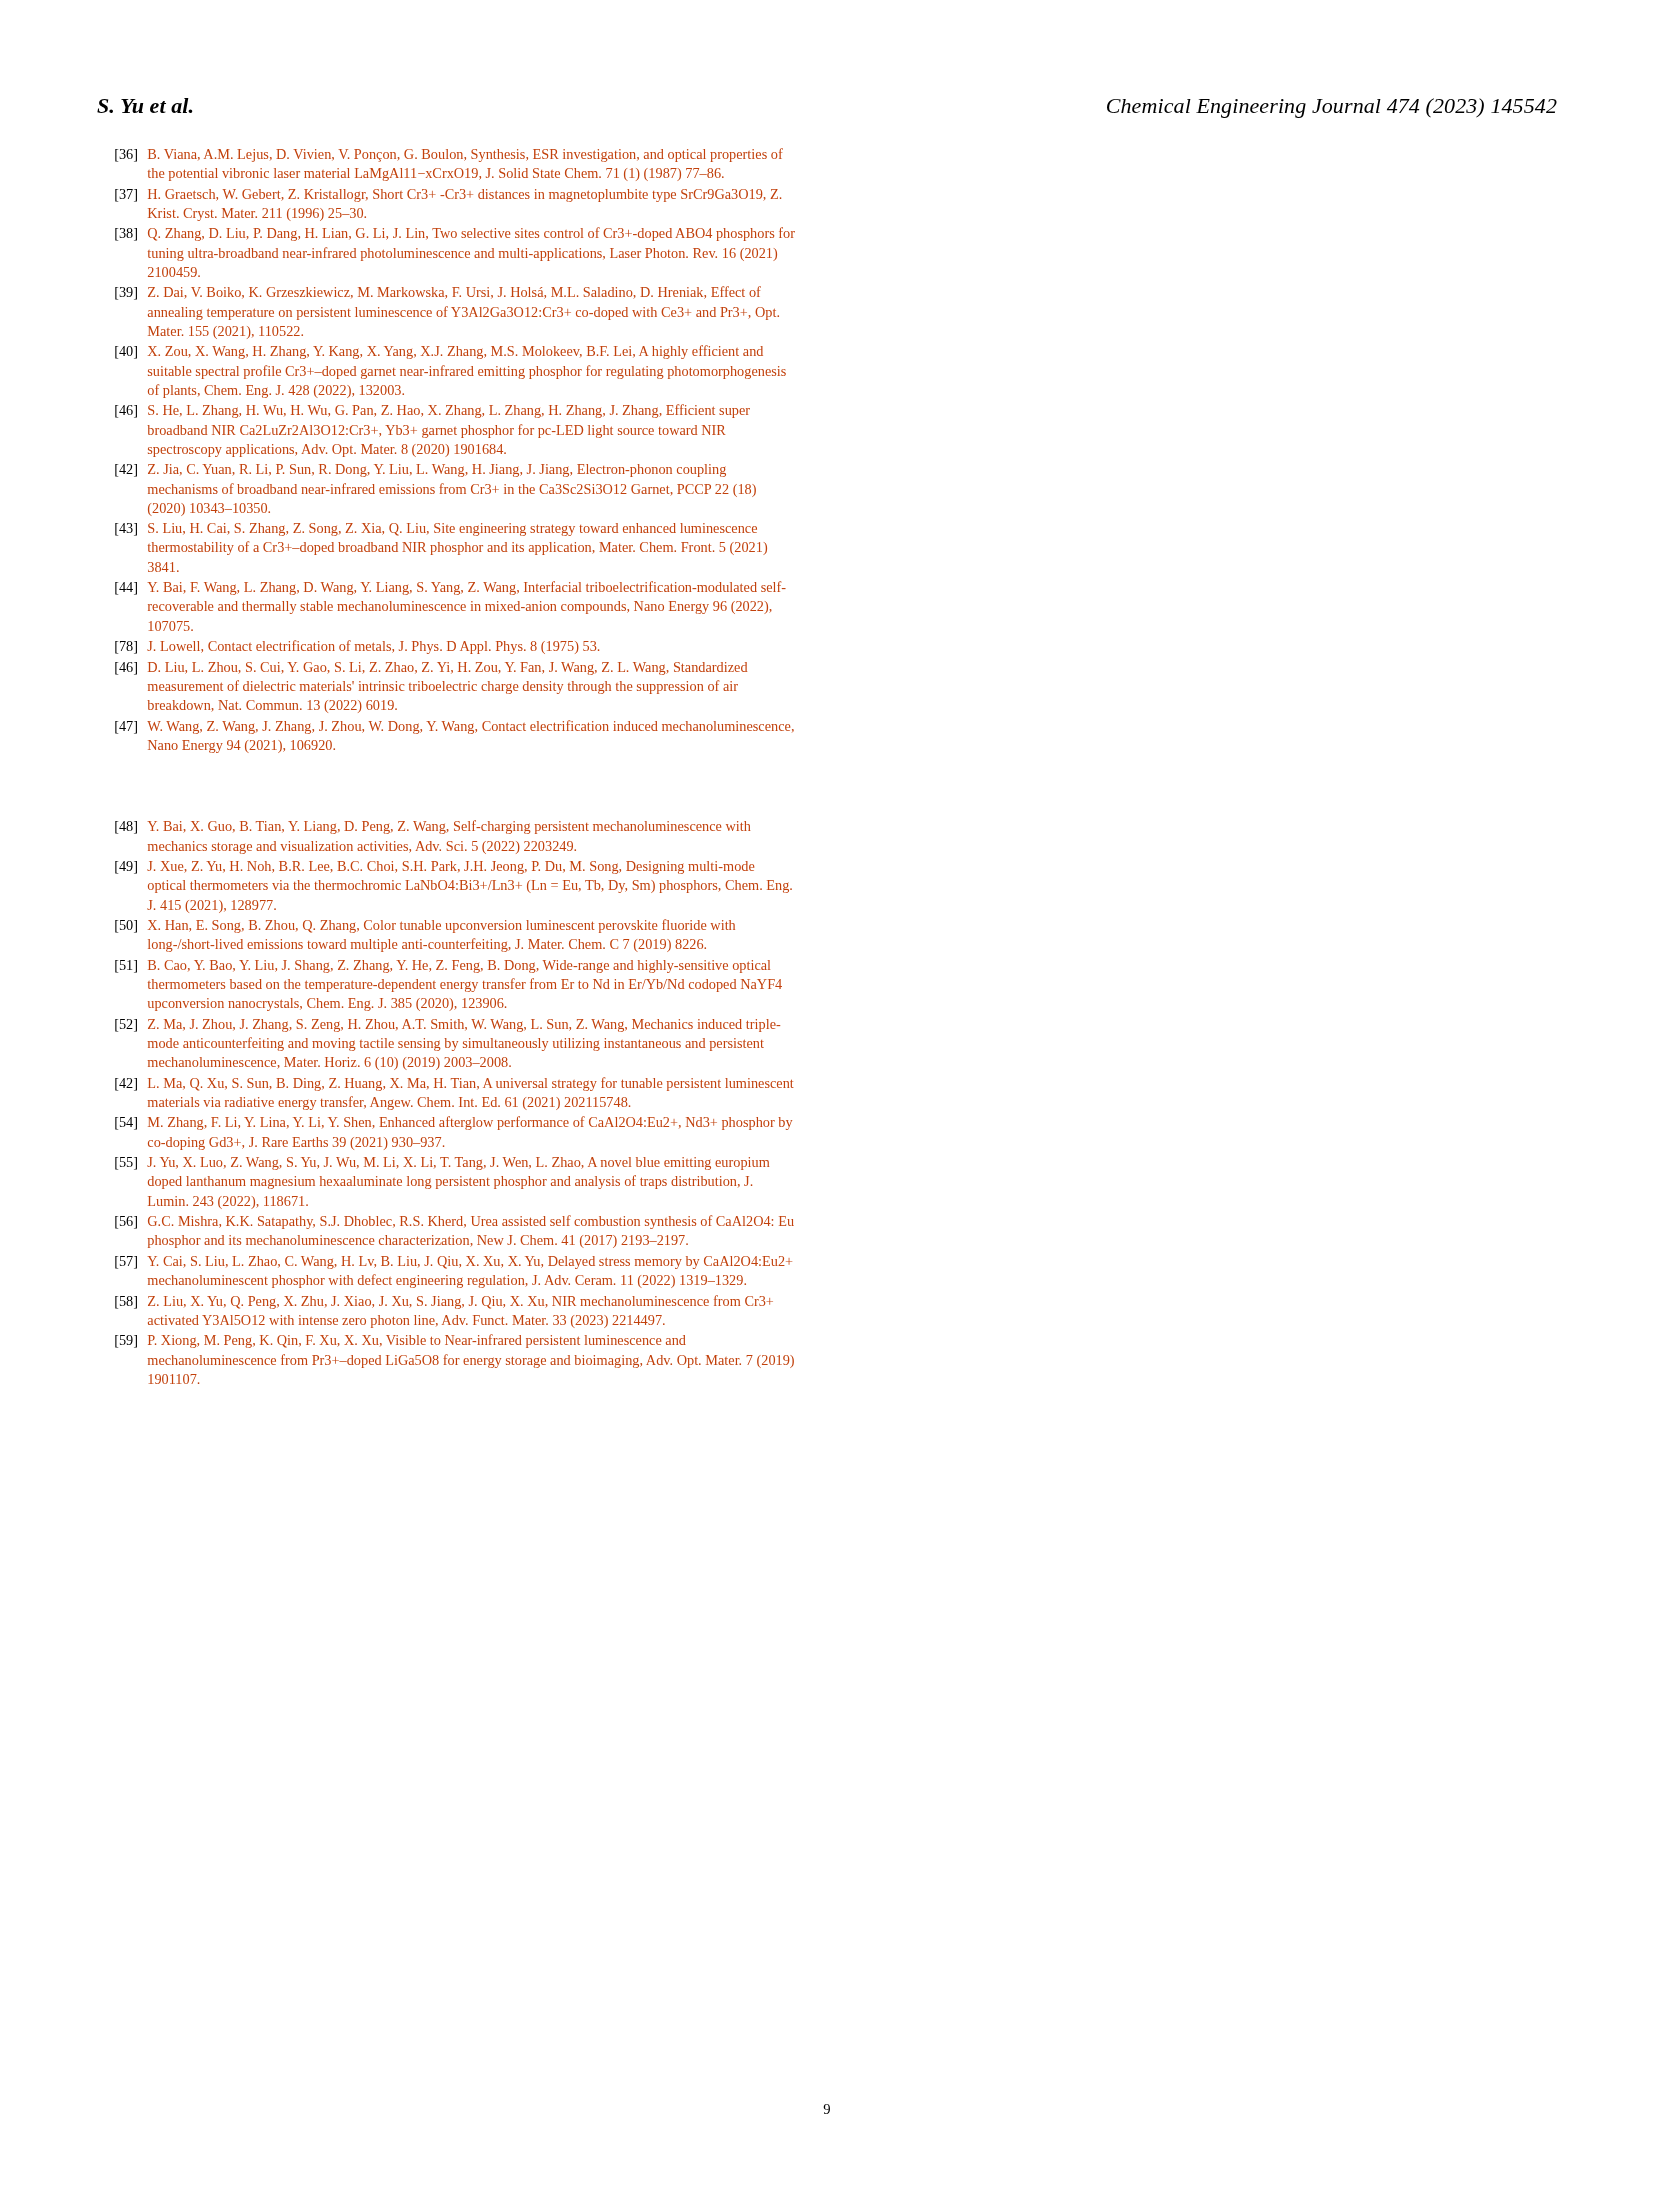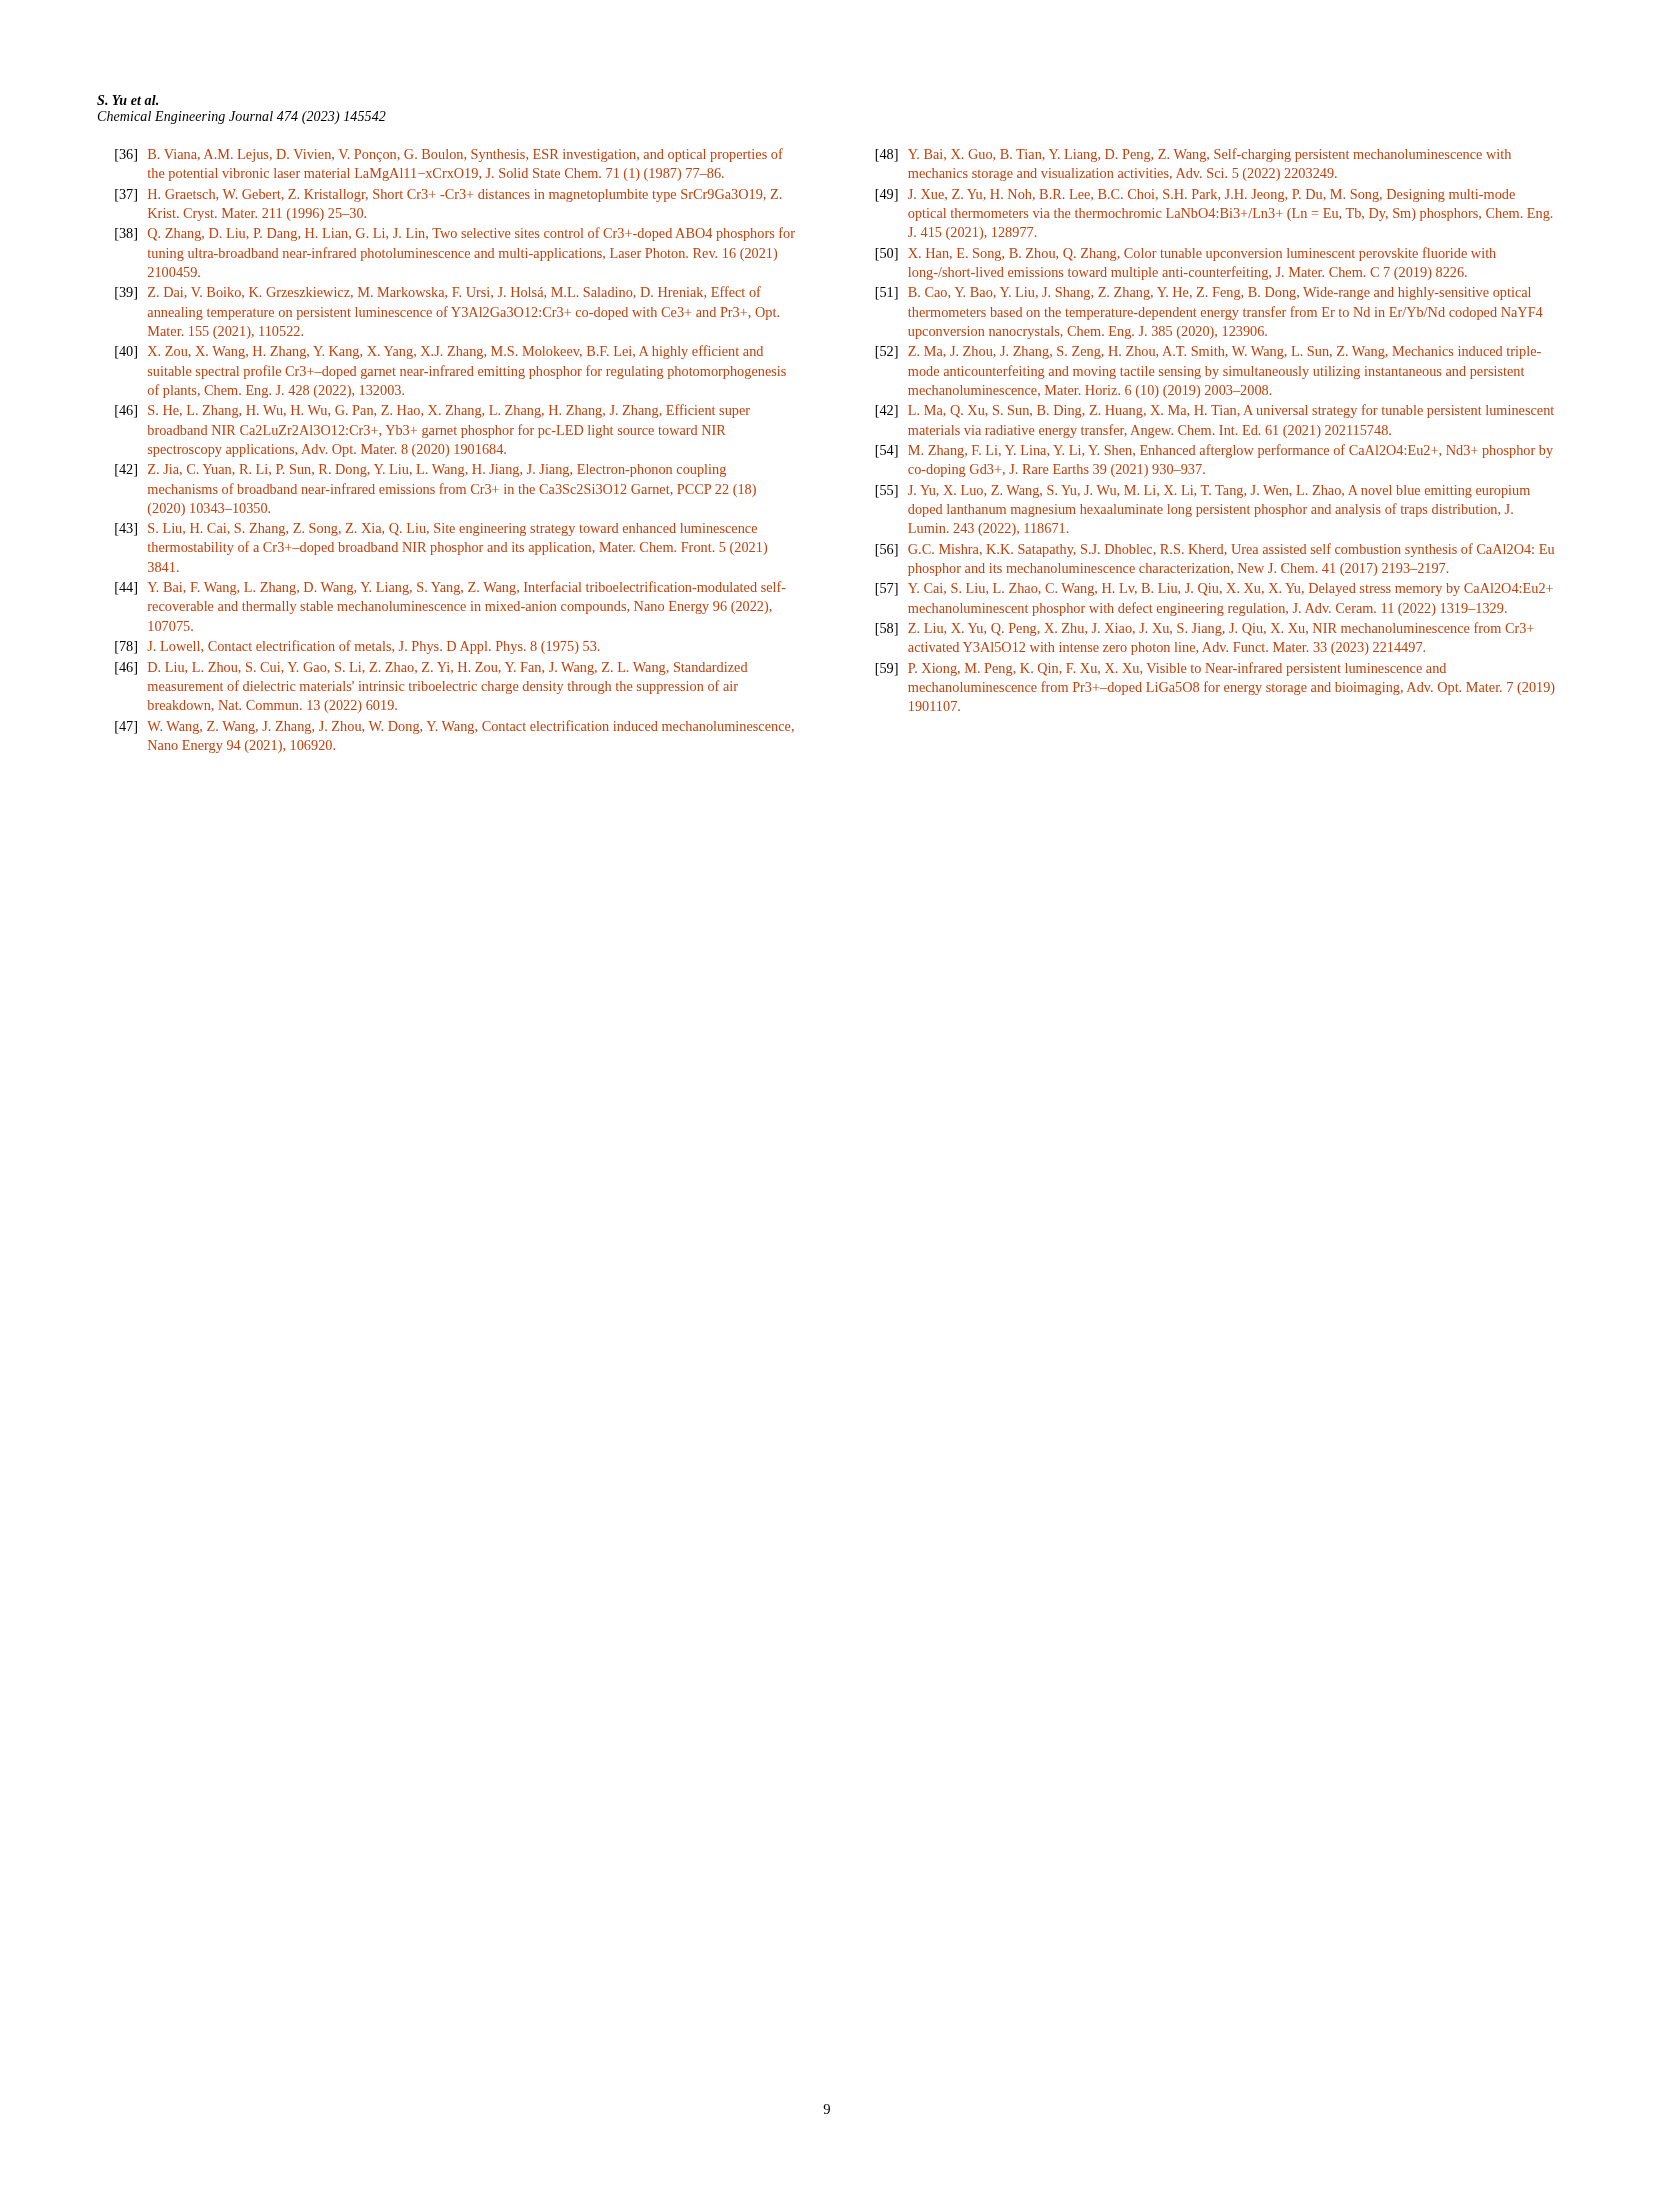--- a/index.html
+++ b/index.html
@@ -27,35 +27,35 @@
   .runhead {
     position: absolute;
     left: 97px;
     right: 97px;
     top: 93px;
     height: 27px;
     display: flex;
     justify-content: space-between;
     align-items: baseline;
     font-style: italic;
-    font-size: 14px;
+    font-size: 22px;
     letter-spacing: 0.1px;
-    flex-direction: column;
   }
   .runhead .left { font-weight: bold; font-style: italic; }
   .runhead .right { font-style: italic; }
 
   
   .columns {
     position: absolute;
     left: 97px;
     top: 145px;
     width: 1460px;
     display: flex;
     gap: 61px;
+    flex-direction: column;
   }
   .col {
     width: 700px;
   }
   .ref {
     display: flex;
     align-items: flex-start;
     margin-bottom: 1.3px;
     font-size: 14.3px;
     line-height: 1.345;

